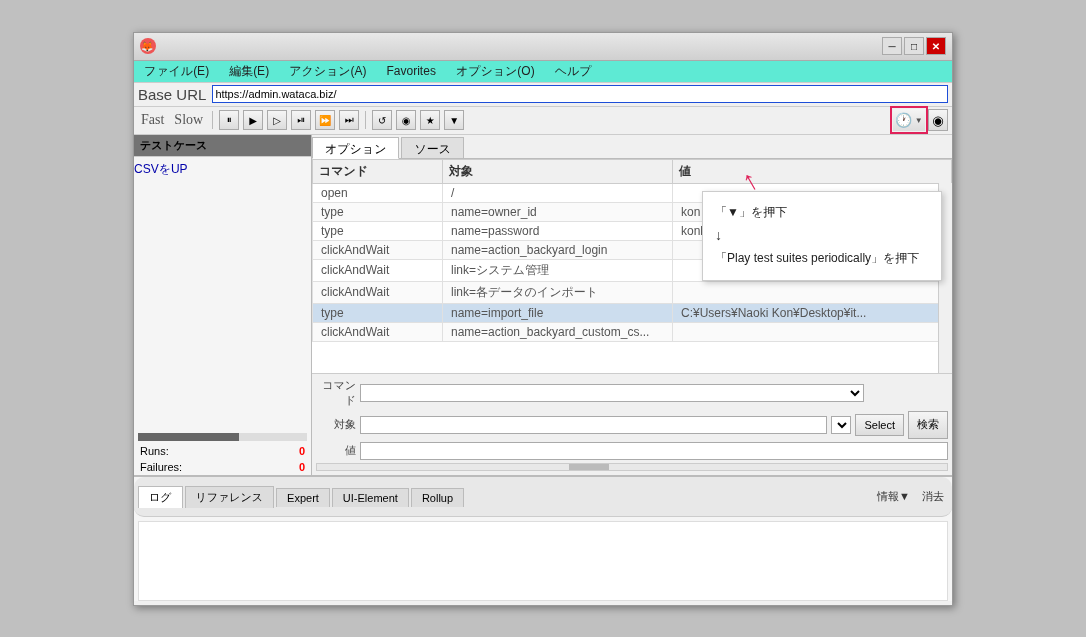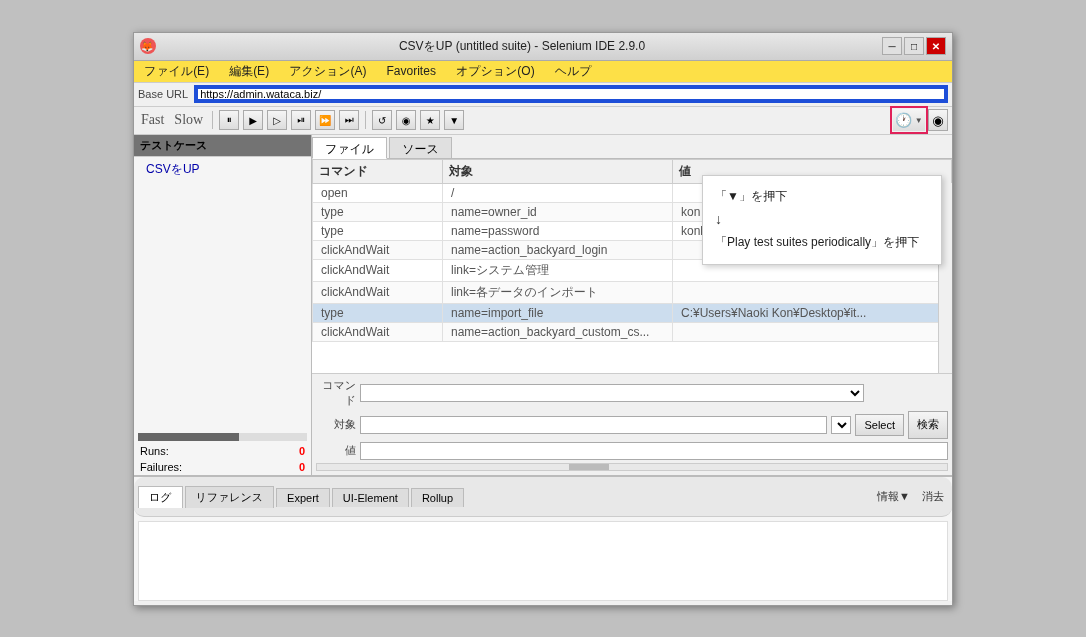--- a/index.html
+++ b/index.html
@@ -60,21 +60,21 @@
       display: flex;
       align-items: center;
       justify-content: center;
     }
     .title-btn.close {
       background: #cc0000;
       color: white;
       font-weight: bold;
     }
     .menu-bar {
-      background: #fde047;
+      background: #5eead4;
       border-bottom: 1px solid #ccc;
       height: 22px;
       display: flex;
       align-items: center;
       padding: 0 4px;
       gap: 8px;
     }
     .menu-item {
       padding: 2px 6px;
       cursor: pointer;
@@ -85,28 +85,28 @@
       background: #f0f0f0;
       border-bottom: 1px solid #ccc;
       display: flex;
       align-items: center;
       padding: 2px 4px;
       height: 24px;
       gap: 6px;
       position: relative;
     }
     .base-url-label {
-      font-size: 11px;
+      font-size: 15px;
       color: #444;
       white-space: nowrap;
     }
     .base-url-input {
       flex: 1;
       height: 18px;
-      border: 4px solid #1d4ed8;
+      border: 1px solid #1d4ed8;
       background: white;
       font-size: 11px;
       padding: 0 2px;
     }
     .toolbar2-row {
       background: #f0f0f0;
       border-bottom: 1px solid #ccc;
       display: flex;
       align-items: center;
       padding: 2px 4px;
@@ -166,21 +166,21 @@
       flex-direction: column;
     }
     .test-panel-header {
       background: #737373;
       border-bottom: 1px solid #ccc;
       padding: 3px 6px;
       font-size: 11px;
       font-weight: bold;
     }
     .test-case-item {
-      padding: 4px 12px;
+      padding: 4px 0;
       font-size: 12px;
       cursor: pointer;
       color: #00a;
     }
     .test-panel-spacer {
       flex: 1;
     }
     .test-panel-progress {
       height: 8px;
       background: #ddd;
@@ -377,21 +377,20 @@
 <body>
 
 <div class="window" style="position:relative;">
 
   <div class="title-bar">
     <div style="display:flex;align-items:center;">
       <div class="title-bar-icon">
         <span style="color:white;font-size:10px;">🦊</span>
       </div>
     </div>
-    <span class="title-text">CSVをUP (untitled suite) - Selenium IDE 2.9.0</span>
     <div class="title-controls">
       <button class="title-btn">─</button>
       <button class="title-btn">□</button>
       <button class="title-btn close">✕</button>
     </div>
   </div>
 
   <div class="menu-bar">
     <span class="menu-item">ファイル(E)</span>
     <span class="menu-item">編集(E)</span>
@@ -448,21 +447,21 @@
       </div>
       <div class="stats-row">
         <span>Failures:</span>
         <span class="stat-value-red">0</span>
       </div>
     </div>
 
     <div class="right-panel">
 
       <div class="tabs-row">
-        <div class="tab active">ファイル</div>
+        <div class="tab active">オプション</div>
         <div class="tab">ソース</div>
       </div>
 
       <div class="table-container">
         <table class="data-table">
           <thead>
             <tr>
               <th style="width:130px;">コマンド</th>
               <th style="width:230px;">対象</th>
               <th>値</th>
@@ -531,21 +530,21 @@
           <span class="cmd-label">値</span>
           <input class="cmd-input" type="text" style="flex: 1 1 0%;">
         </div>
 
         <div style="height:8px; background:#e8e8e8; border:1px solid #ccc; margin-top:2px; position:relative;">
           <div style="width:40px; height:100%; background:#bbb; position:absolute; left:40%; cursor:pointer;"></div>
         </div>
       </div>
     </div>
 
-    <div class="tooltip-popup" style="position:absolute; right:10px; top:40px;">
+    <div class="tooltip-popup" style="position:absolute; right:10px; top:56px;">
       <div>「▼」を押下</div>
       <div style="color:#333; font-size:14px;">↓</div>
       <div>「Play test suites periodically」を押下</div>
     </div>
 
     <div style="position:absolute; right:195px; top:30px; z-index:60; transform: rotate(-30deg);">
       <span style="color:#e0225a; font-size:28px; font-weight:bold;">↑</span>
     </div>
   </div>
 

